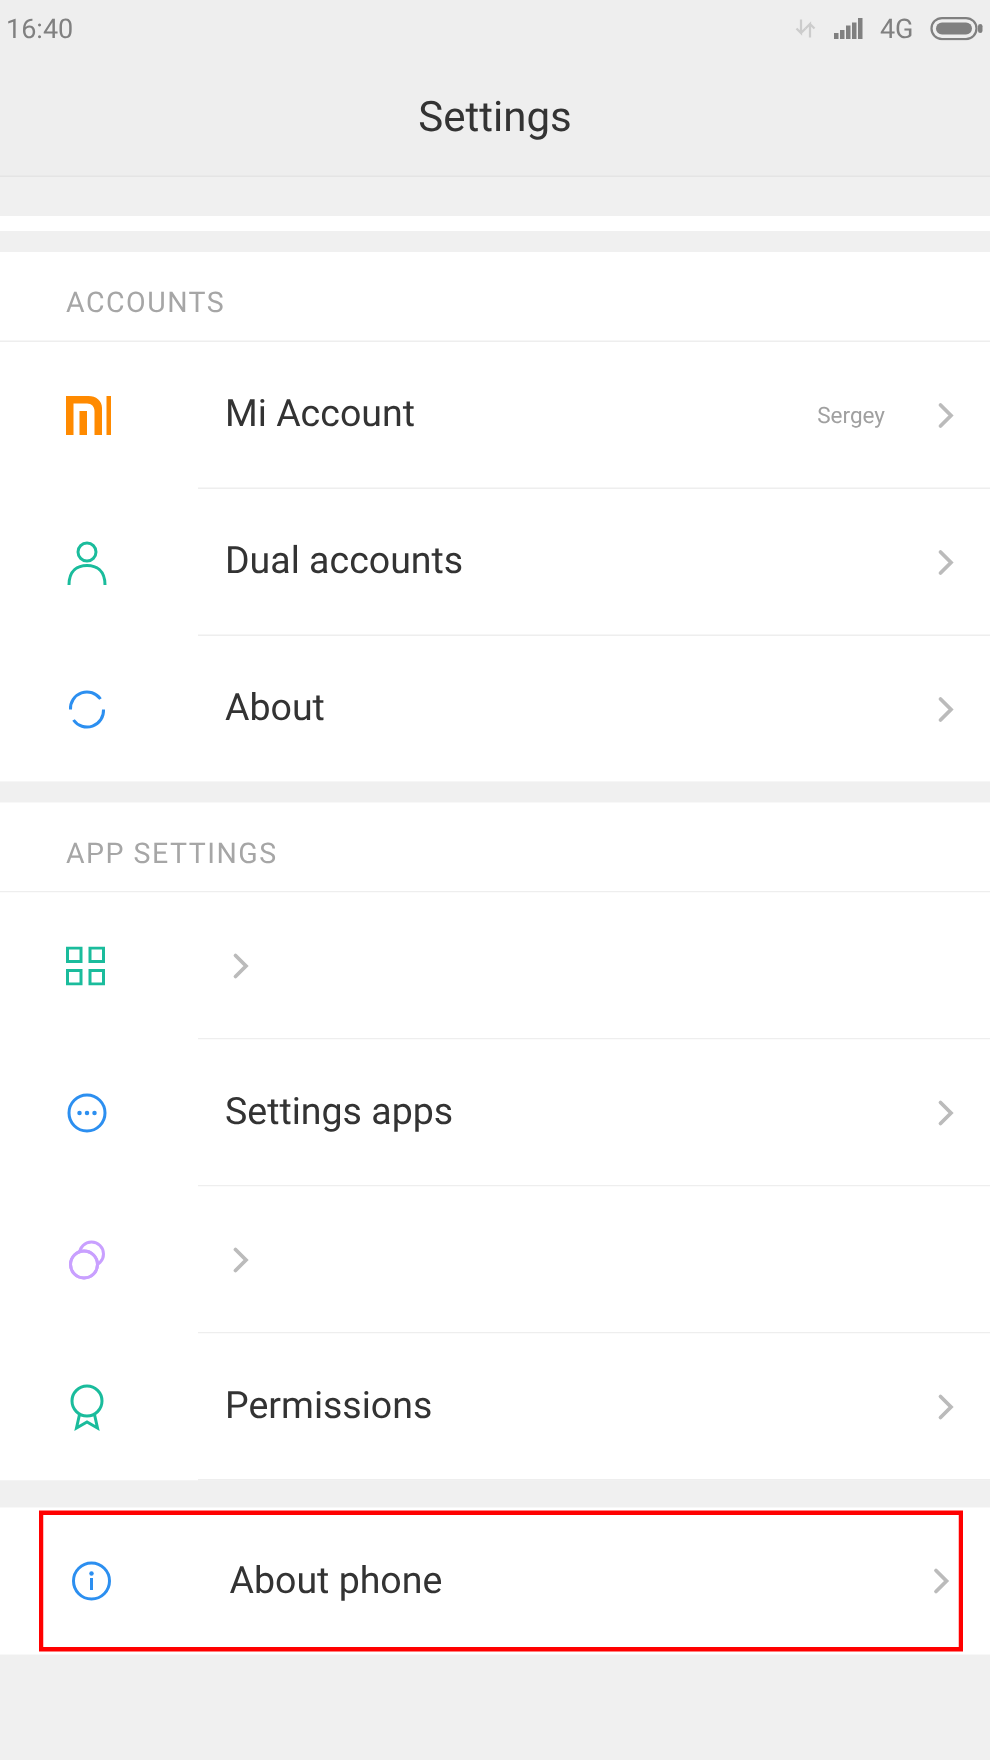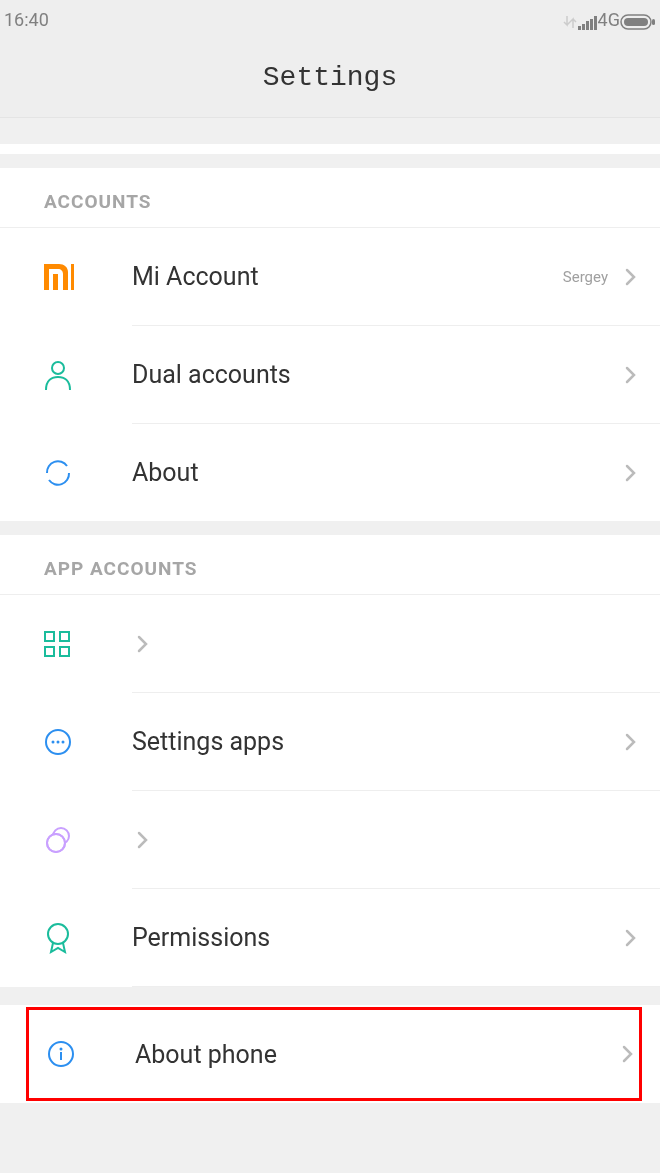--- a/index.html
+++ b/index.html
@@ -19,62 +19,61 @@
       background: #eeeeee;
       display: flex;
       justify-content: space-between;
       align-items: center;
       padding: 0 4px;
       color: #808080;
       font-size: 18px;
     }
     .status-right {
       display: flex;
-      align-items: flex-end;
-      gap: 0;
+      align-items: center;
+      gap: 11px;
     }
     .header {
       background: #eeeeee;
       height: 80px;
       display: flex;
       align-items: center;
       justify-content: center;
       border-bottom: 1px solid #e4e4e4;
     }
     .header-title {
       font-size: 28px;
       color: #333;
       font-weight: 400;
-      font-family: Liberation Mono, monospace;
     }
     .gap {
       height: 26px;
       background: #f0f0f0;
     }
     .small-gap {
       height: 14px;
       background: #f0f0f0;
     }
     .section {
       background: #ffffff;
     }
     .section-header {
       padding: 22px 44px 14px 44px;
       color: #a6a6a6;
       font-size: 19px;
       letter-spacing: 1px;
       border-bottom: 1px solid #eee;
-      font-weight: bold;
     }
     .row {
       display: flex;
       align-items: center;
       height: 97px;
       padding: 0 18px 0 44px;
       background: #fff;
+      gap: 18px;
     }
     .row .icon-wrap {
       width: 88px;
       display: flex;
       align-items: center;
       flex-shrink: 0;
     }
     .row .label {
       flex: 1;
       font-size: 25px;
@@ -189,21 +188,21 @@
     <span class="label">About</span>
     <svg class="chevron" width="22" height="22" viewBox="0 0 22 22">
       <path d="M7 4 L14 11 L7 18" stroke="#bbb" stroke-width="2.5" fill="none" stroke-linecap="round"></path>
     </svg>
   </div>
 </div>
 
 <div class="small-gap"></div>
 
 <div class="section">
-  <div class="section-header">APP ACCOUNTS</div>
+  <div class="section-header">APP SETTINGS</div>
 
   <div class="row">
     <div class="icon-wrap">
       <svg width="26" height="26" viewBox="0 0 26 26">
         <rect x="1" y="1" width="9" height="9" stroke="#1abc9c" stroke-width="2" fill="none"></rect>
         <rect x="16" y="1" width="9" height="9" stroke="#1abc9c" stroke-width="2" fill="none"></rect>
         <rect x="1" y="16" width="9" height="9" stroke="#1abc9c" stroke-width="2" fill="none"></rect>
         <rect x="16" y="16" width="9" height="9" stroke="#1abc9c" stroke-width="2" fill="none"></rect>
       </svg>
     </div>

